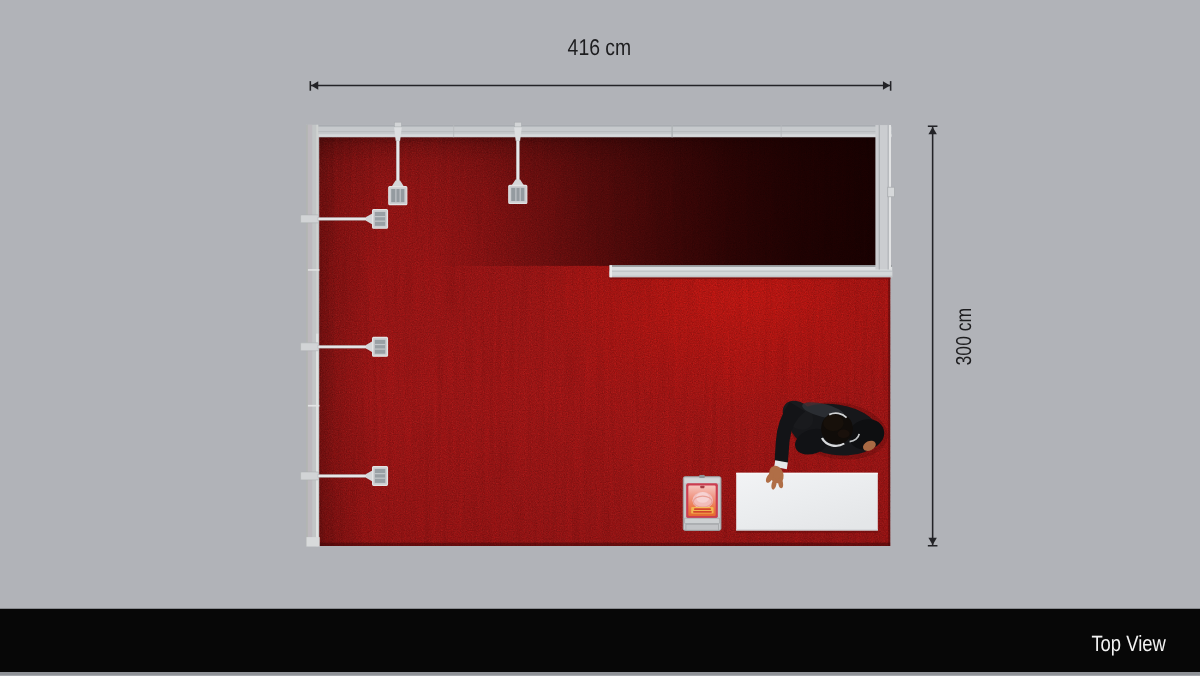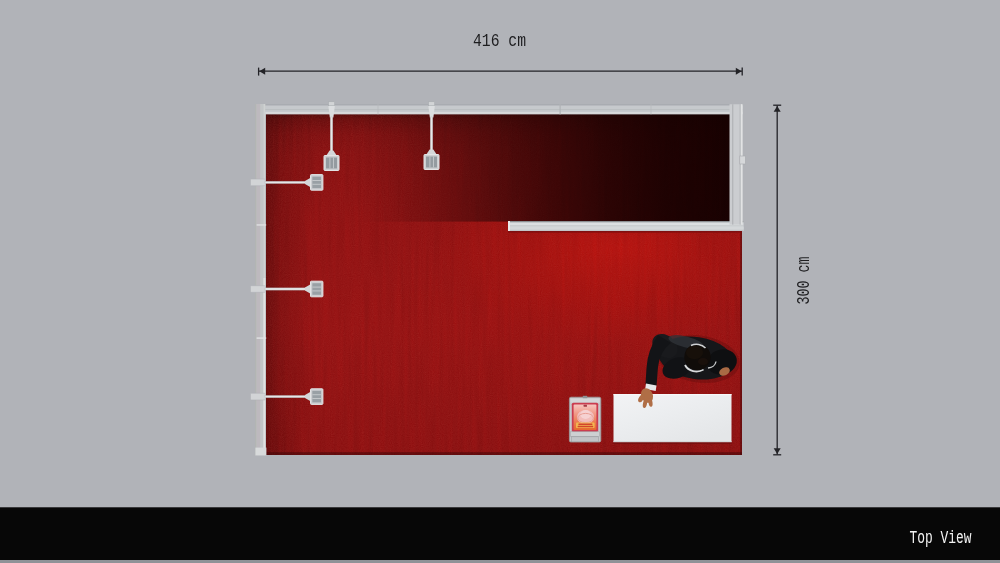--- a/index.html
+++ b/index.html
@@ -1,17 +1,17 @@
 <!DOCTYPE html>
 <html><head>
 <meta charset="utf-8">
 <style>
   html,body{margin:0;padding:0;background:#b1b3b8;}
   #stage{position:relative;width:1000px;height:563px;overflow:hidden;
-         font-family:Liberation Mono, monospace;}
+         font-family:Liberation Sans, sans-serif;}
   svg{display:block;}
 </style>
 </head>
 <body>
 <div id="stage">
 <svg width="1000" height="563" viewBox="0 0 1000 563">
 <defs>
   <linearGradient id="gVbase" x1="0" y1="0" x2="0" y2="1">
     <stop offset="0" stop-color="#981314"></stop>
     <stop offset="0.3" stop-color="#aa1415"></stop>

